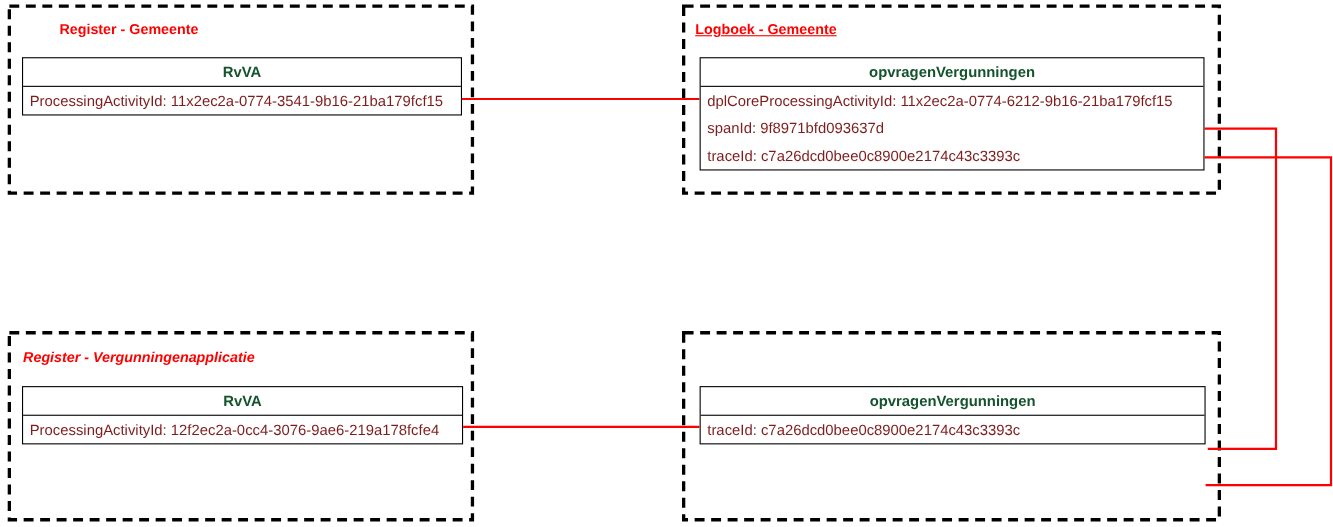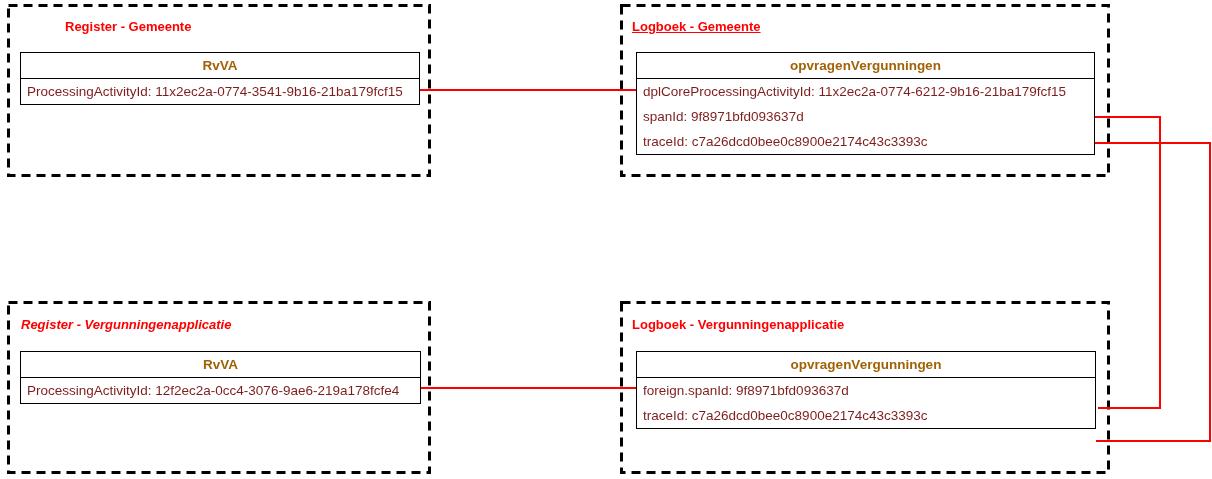--- a/index.html
+++ b/index.html
@@ -30,21 +30,21 @@
     background: #ffffff;
     border: 1px solid #000000;
   }
   .mini-table .hdr {
     height: 25px;
     line-height: 25px;
     border-bottom: 1px solid #000000;
     text-align: center;
     font-weight: bold;
     font-size: 13.5px;
-    color: #a16207;
+    color: #14532d;
     white-space: nowrap;
     overflow: hidden;
   }
   .mini-table .row {
     height: 25px;
     line-height: 25px;
     padding-left: 6px;
     font-size: 13.5px;
     color: #7f1d1d;
     white-space: nowrap;
@@ -62,40 +62,38 @@
     <rect x="621.5" y="5.5" width="487" height="170" fill="none" stroke="#000000" stroke-width="3" stroke-dasharray="9 6"></rect>
     <rect x="8.5" y="302.5" width="421" height="170" fill="none" stroke="#000000" stroke-width="3" stroke-dasharray="9 6"></rect>
     <rect x="621.5" y="302.5" width="487" height="170" fill="none" stroke="#000000" stroke-width="3" stroke-dasharray="9 6"></rect>
 
     <path d="M420,90 L636,90" fill="none" stroke="#ff0000" stroke-width="2"></path>
     <path d="M421,388 L636,388" fill="none" stroke="#ff0000" stroke-width="2"></path>
     <path d="M1095,117 L1160,117 L1160,408 L1098,408" fill="none" stroke="#ff0000" stroke-width="2"></path>
     <path d="M1095,143 L1210,143 L1210,441 L1096,441" fill="none" stroke="#ff0000" stroke-width="2"></path>
   </svg>
 
-  <div class="group-label" style="left:26px; top:20px;padding-left:39px;">Register - Gemeente</div>
+  <div class="group-label" style="left:15px; top:20px;padding-left:39px;">Register - Gemeente</div>
   <div class="mini-table" style="left:20px; top:52px; width:400px;">
     <div class="hdr">RvVA</div>
     <div class="row">ProcessingActivityId: 11x2ec2a-0774-3541-9b16-21ba179fcf15</div>
   </div>
 
   <div class="group-label" style="left:632px; top:20px;text-decoration:underline;">Logboek - Gemeente</div>
   <div class="mini-table" style="left:636px; top:52px; width:459px;">
     <div class="hdr">opvragenVergunningen</div>
     <div class="row">dplCoreProcessingActivityId: 11x2ec2a-0774-6212-9b16-21ba179fcf15</div>
     <div class="row">spanId: 9f8971bfd093637d</div>
     <div class="row">traceId: c7a26dcd0bee0c8900e2174c43c3393c</div>
   </div>
 
   <div class="group-label" style="left:21px; top:318px;font-style:italic;">Register - Vergunningenapplicatie</div>
   <div class="mini-table" style="left:20px; top:351px; width:401px;">
     <div class="hdr">RvVA</div>
     <div class="row">ProcessingActivityId: 12f2ec2a-0cc4-3076-9ae6-219a178fcfe4</div>
   </div>
 
-  <div class="group-label" style="left:632px; top:318px;">Logboek - Vergunningenapplicatie</div>
   <div class="mini-table" style="left:636px; top:351px; width:460px;">
     <div class="hdr">opvragenVergunningen</div>
-    <div class="row">foreign.spanId: 9f8971bfd093637d</div>
     <div class="row">traceId: c7a26dcd0bee0c8900e2174c43c3393c</div>
   </div>
 
 </div>
 
 </body></html>

